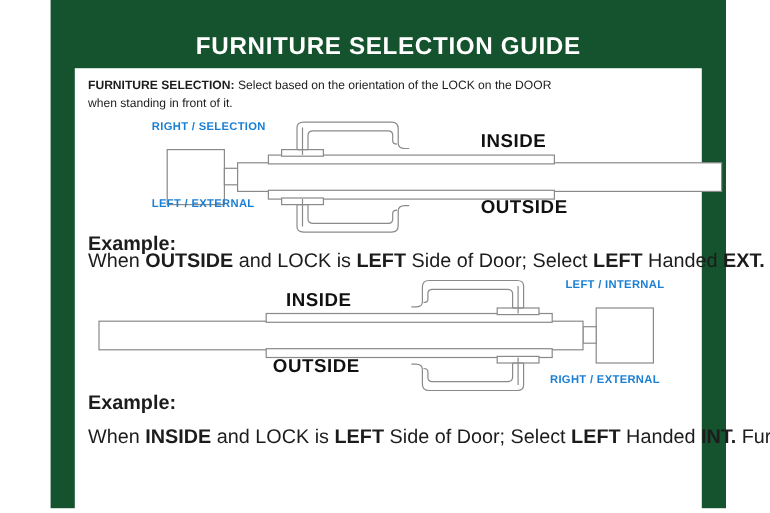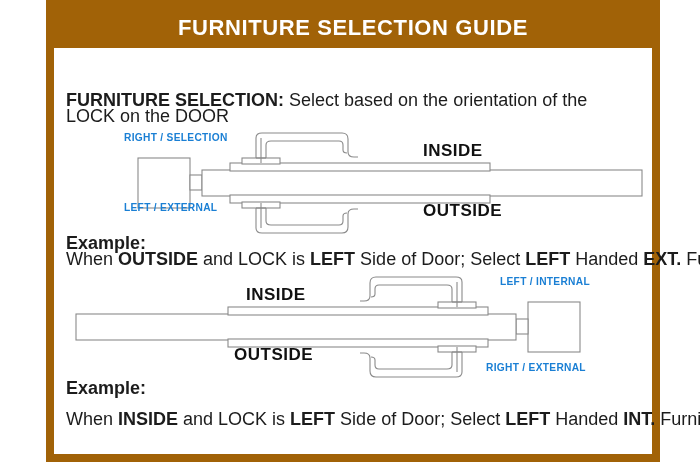--- a/index.html
+++ b/index.html
@@ -6,23 +6,23 @@
   body{
     width:700px;height:466px;
     background:#ffffff;
     font-family:"Liberation Sans", sans-serif;
     overflow:hidden;
   }
   .frame{
     position:absolute;
     left:46px;top:0px;
     width:614px;height:462px;
-    background:#a16207;
+    background:#14532d;
     box-sizing:border-box;
-    padding:8px;
+    padding:22px;
   }
   .title-bar{
     height:40px;
     display:flex;align-items:center;justify-content:center;
   }
   .title-bar .title{
     color:#ffffff;
     font-size:22px;
     font-weight:bold;
     letter-spacing:0.6px;
@@ -31,24 +31,23 @@
     background:#ffffff;
     width:100%;
     height:406px;
     box-sizing:border-box;
     padding:9px 12px 0 12px;
     position:relative;
   }
 
   
   .intro{
-    font-size:18px;
+    font-size:11px;
     color:#1c1c1c;
     line-height:15.5px;
-    margin-top:36px;
   }
   .intro b{font-weight:bold;}
 
   .example{
     font-size:18px;
     color:#1c1c1c;
     line-height:15.6px;
     white-space:nowrap;
   }
   .example .hdr{font-weight:bold;}
@@ -85,20 +84,21 @@
 
   <div class="title-bar">
     <span class="title">FURNITURE SELECTION GUIDE</span>
   </div>
 
   <div class="panel">
 
     <div class="intro">
       <b>FURNITURE SELECTION:</b>
       <span>Select based on the orientation of the LOCK on the DOOR</span><br>
+      <span>when standing in front of it.</span>
     </div>
 
     <div class="diagram" style="margin-top:6px;">
 
       <svg width="586" height="104" viewBox="0 0 586 104">
         <g fill="#ffffff" stroke="#8a8a8a" stroke-width="1.1">
 
           <rect x="72" y="28" width="52" height="50"></rect>
 
           <rect x="124" y="45" width="12" height="15"></rect>

